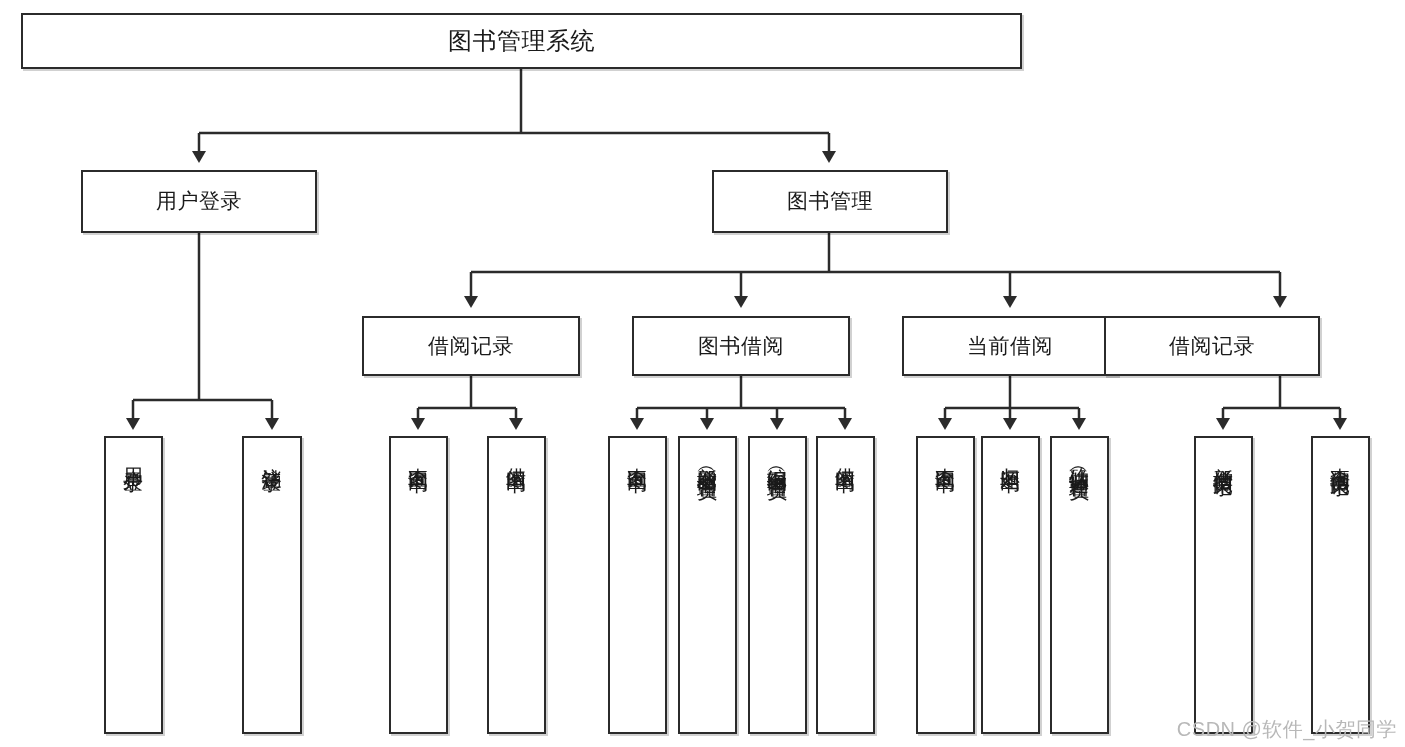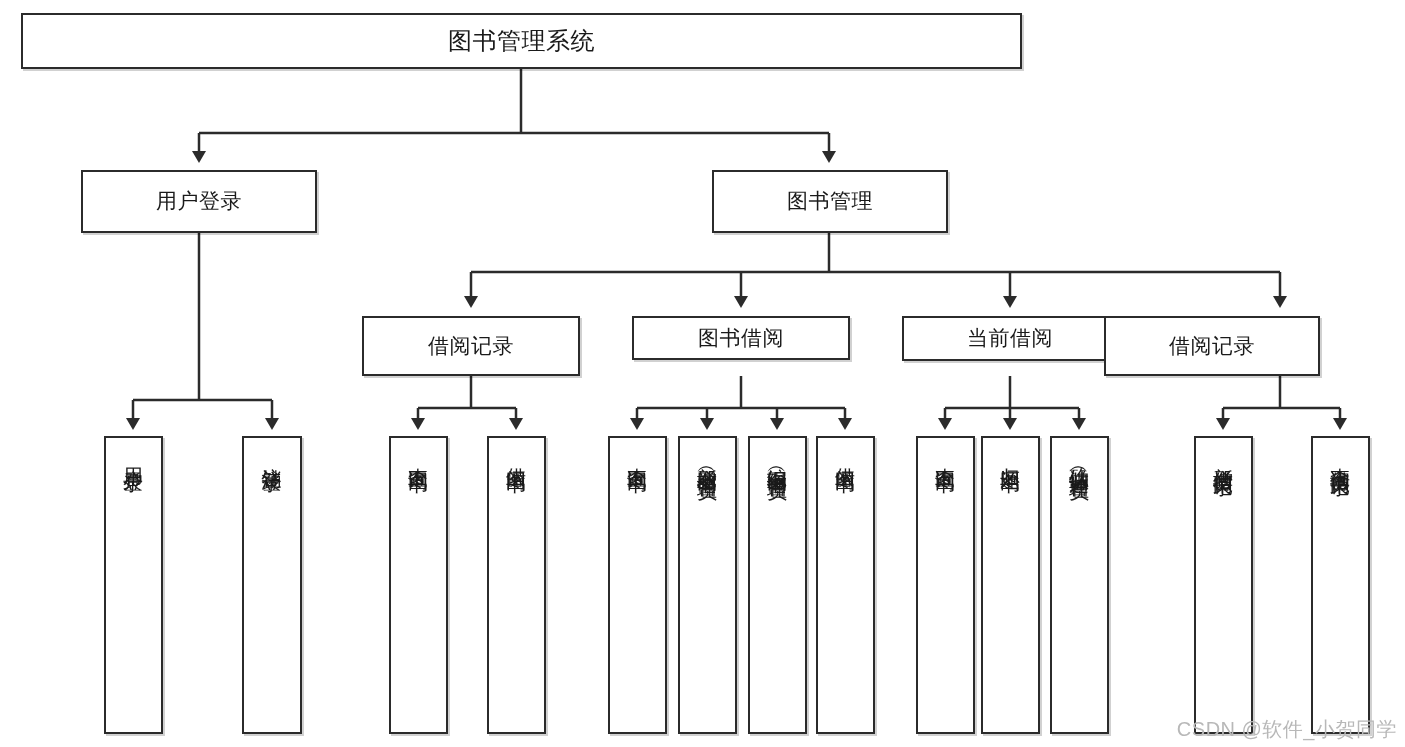--- a/index.html
+++ b/index.html
@@ -132,24 +132,24 @@
   <div class="node horiz" style="left:81px; top:170px; width:236px; height:63px;">
     <span class="label">用户登录</span>
   </div>
   <div class="node horiz" style="left:712px; top:170px; width:236px; height:63px;">
     <span class="label">图书管理</span>
   </div>
 
   <div class="node horiz" style="left:362px; top:316px; width:218px; height:60px;">
     <span class="label">借阅记录</span>
   </div>
-  <div class="node horiz" style="left:632px; top:316px; width:218px; height:44px;">
+  <div class="node horiz" style="left:632px; top:316px; width:218px; height:60px;">
     <span class="label">图书借阅</span>
   </div>
-  <div class="node horiz" style="left:902px; top:316px; width:216px; height:45px;">
+  <div class="node horiz" style="left:902px; top:316px; width:216px; height:60px;">
     <span class="label">当前借阅</span>
   </div>
   <div class="node horiz" style="left:1104px; top:316px; width:216px; height:60px;">
     <span class="label">借阅记录</span>
   </div>
 
   <div class="node vert" style="left:104px; top:436px; width:59px; height:298px;">
     <span class="label">用户登录</span>
   </div>
   <div class="node vert" style="left:242px; top:436px; width:60px; height:298px;">

